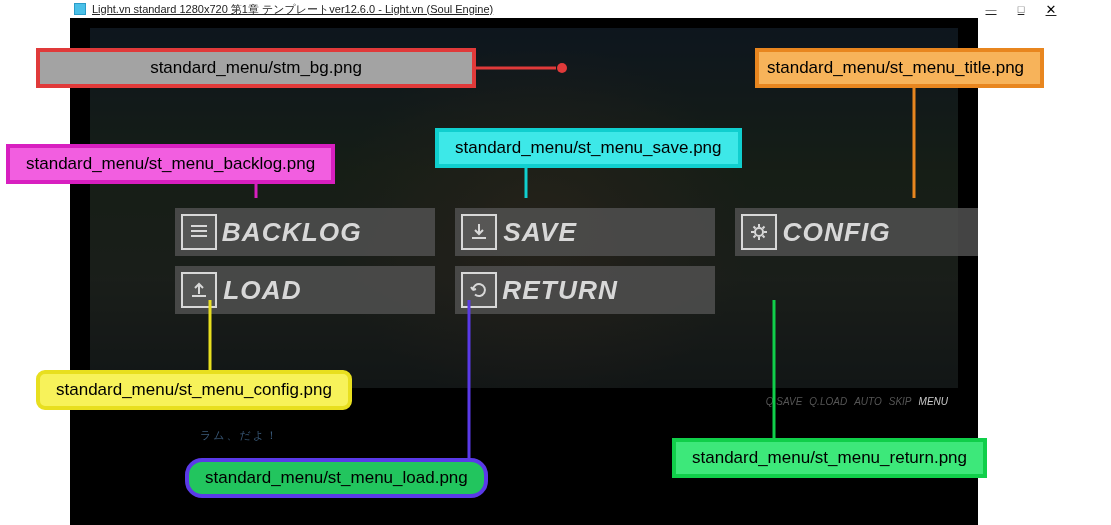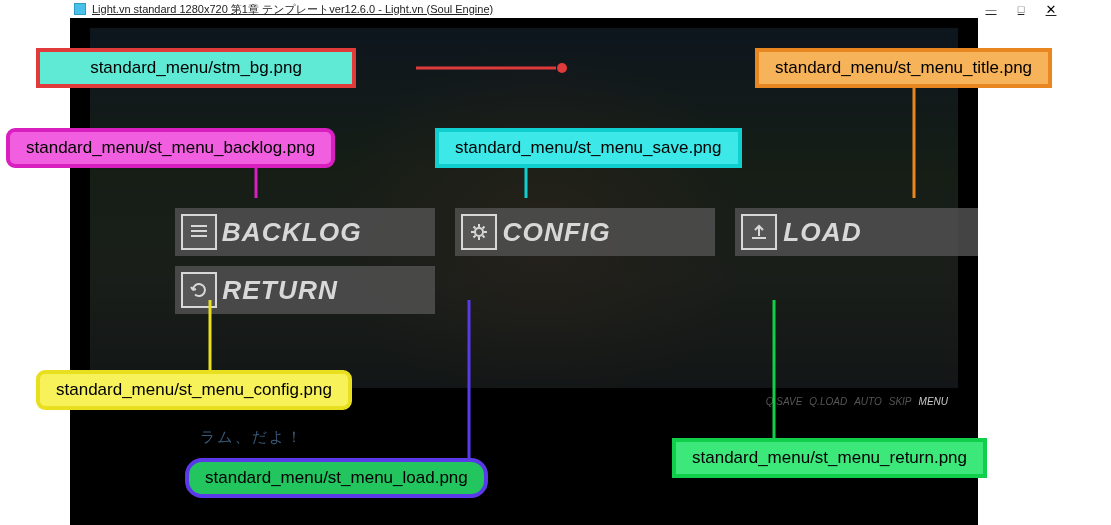--- a/index.html
+++ b/index.html
@@ -110,39 +110,39 @@
     position: absolute;
     top: 378px; left: 30px; right: 30px;
     display:flex; justify-content:flex-end; gap:7px;
     font-size: 10px; color:#555;
     font-style: italic;
   }
   .bottombar span:last-child{ color:#ccc; }
   .dialogue {
     position: absolute;
     top: 410px; left: 130px;
-    font-size: 15px; color:#3a5a7a;
+    font-size: 11px; color:#3a5a7a;
     letter-spacing: 2px;
   }
   
   .callout {
     position: absolute;
     padding: 6px 16px;
     font-size: 17px;
     font-weight: 500;
     color: #000;
     border: 4px solid;
     white-space: nowrap;
     z-index: 50;
     font-family: Arial, sans-serif;
   }
   
-  .c-bg   { left: 36px;  top: 48px;  width: 320px; background:#5eead4; border-color:#e03a3a; text-align:center;}
-  .c-title{ left: 755px; top: 48px;  background:#f7b35a; border-color:#e8861f; }
-  .c-back { left: 6px;   top: 128px; background:#f25ee0; border-color:#d81fc0;border-radius:9px; }
+  .c-bg   { left: 36px;  top: 48px;  width: 440px; background:#a3a3a3; border-color:#e03a3a; text-align:center;}
+  .c-title{ left: 755px; top: 48px;  background:#f7b35a; border-color:#e8861f;padding-left:8px; }
+  .c-back { left: 6px;   top: 144px; background:#f25ee0; border-color:#d81fc0; }
   .c-save { left: 435px; top: 128px; background:#3de8e8; border-color:#10cfcf; }
   .c-conf { left: 36px;  top: 370px; background:#f7f25a; border-color:#e8df1f;border-radius:9px; }
   .c-load { left: 185px; top: 458px; background:#22c55e; border-color:#5a3ae8; color:#000;border-radius:17px;}
   .c-ret  { left: 672px; top: 438px; background:#3de87a; border-color:#10cf4a; }
   svg.connector { position:absolute; z-index:45; pointer-events:none; }
 </style>
 </head>
 <body>
 
 <div class="window">
@@ -166,20 +166,28 @@
         <div class="icon">
           <svg width="20" height="20" viewBox="0 0 20 20">
               <rect x="2" y="3" width="16" height="2" fill="#d8d8d8"></rect>
               <rect x="2" y="8" width="16" height="2" fill="#d8d8d8"></rect>
               <rect x="2" y="13" width="16" height="2" fill="#d8d8d8"></rect>
             </svg>
         </div>
         <span class="lbl">BACKLOG</span>
       </div>
 
+      <div class="menu-btn">
+        <div class="icon">
+          <svg width="20" height="20" viewBox="0 0 20 20">
+              <path d="M10 2 v9 M6 8 l4 4 l4 -4 M3 16 h14" stroke="#d8d8d8" stroke-width="2" fill="none"></path>
+            </svg>
+        </div>
+        <span class="lbl">SAVE</span>
+      </div>
 
 
       <div class="menu-btn">
         <div class="icon">
           <svg width="20" height="20" viewBox="0 0 20 20">
               <circle cx="10" cy="10" r="4" stroke="#d8d8d8" stroke-width="2" fill="none"></circle>
               <path d="M10 2v3M10 15v3M2 10h3M15 10h3M4.5 4.5l2 2M13.5 13.5l2 2M15.5 4.5l-2 2M6.5 13.5l-2 2" stroke="#d8d8d8" stroke-width="2"></path>
             </svg>
         </div>
         <span class="lbl">CONFIG</span>

